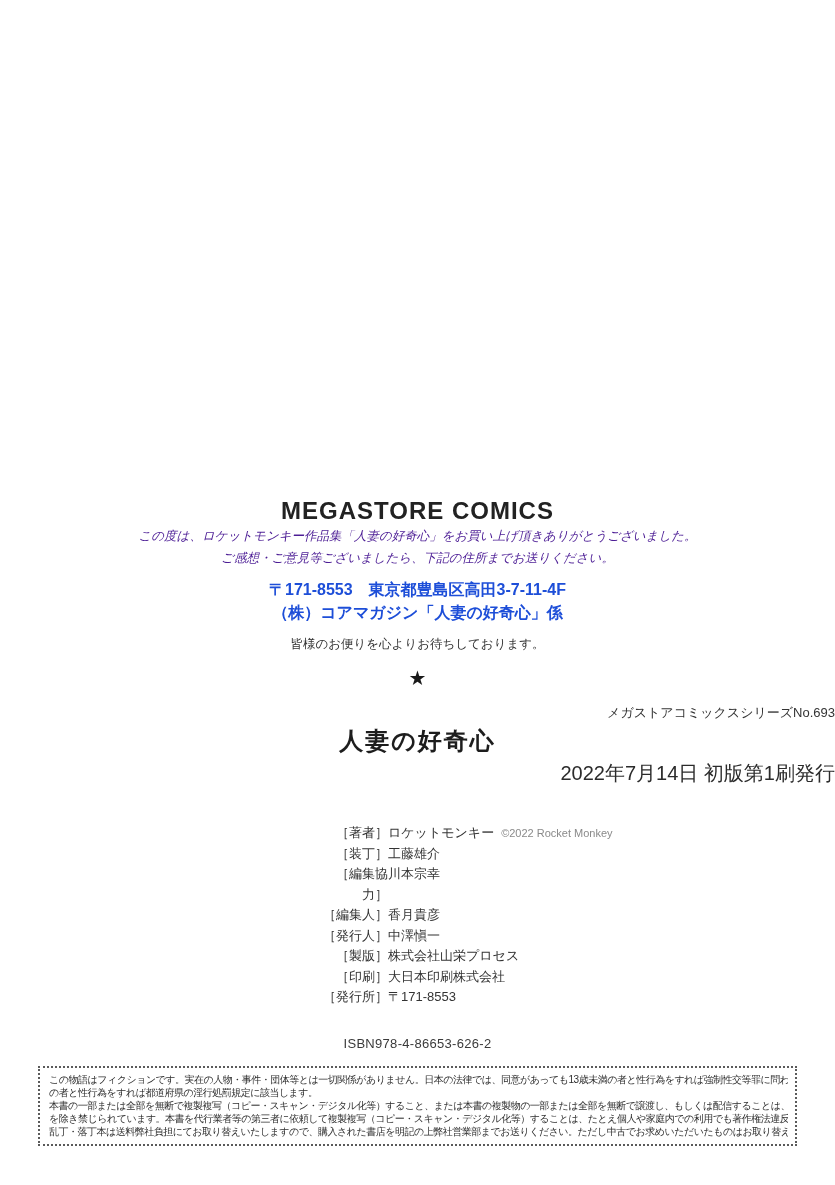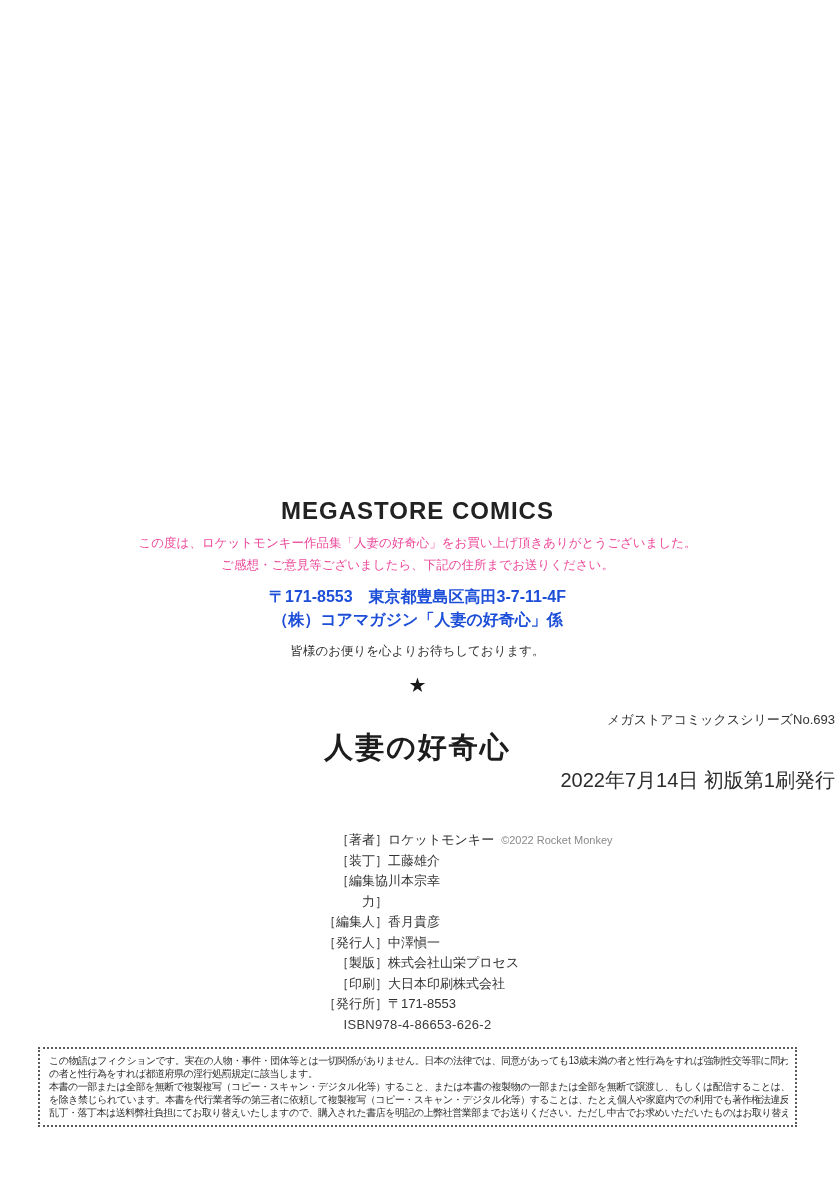--- a/index.html
+++ b/index.html
@@ -20,34 +20,34 @@
     padding-top: 497px;
     text-align: center;
   }
   .brand {
     font-size: 24px;
     font-weight: bold;
     letter-spacing: 1px;
     line-height: 28px;
     color: #222;
   }
-  .thanks { margin-top: 7px; font-size: 12.5px; line-height: 22px; color: #ec4899; }
+  .thanks { font-size: 12.5px; line-height: 22px; color: #4c1d95; font-style: italic; }
   .address {
     margin-top: 9px;
     font-weight: bold;
     font-size: 16px;
     line-height: 23px;
     color: #1d4ed8;
   }
   .waiting { margin-top: 11px; font-size: 12.5px; line-height: 18px; color: #333; }
   .star { margin-top: 13px; font-size: 20px; line-height: 24px; color: #1a1a1a; }
   .series { margin-top: 14px; font-size: 13px; line-height: 17px; color: #333; text-align: right; }
   .book-title {
     margin-top: 3px;
-    font-size: 29px;
+    font-size: 24px;
     font-weight: bold;
     letter-spacing: 2px;
     line-height: 33px;
     color: #1d1d1d;
   }
   .edition { margin-top: 6px; font-size: 20px; line-height: 20px; color: #2b2b2b; text-align: right; }
   .credits {
     margin-top: 40px;
     margin-left: 320px;
     text-align: right;
@@ -59,21 +59,21 @@
   .credit-value { white-space: nowrap; }
   .credit-note { font-size: 11px; color: #8a8a8a; margin-left: 7px; white-space: nowrap; }
   .publisher-extras {
     margin-left: 388px;
     text-align: left;
     font-size: 13px;
     line-height: 18.5px;
     color: #333;
   }
   .isbn {
-    margin-top: 2px;
+    margin-top: 28px;
     text-align: center;
     font-size: 13px;
     letter-spacing: 0.3px;
     color: #3a3a3a;
   }
   .legal-box {
     box-sizing: border-box;
     width: 759px;
     margin: 15px auto 0 38px;
     border: 2px dotted #5a5a5a;

